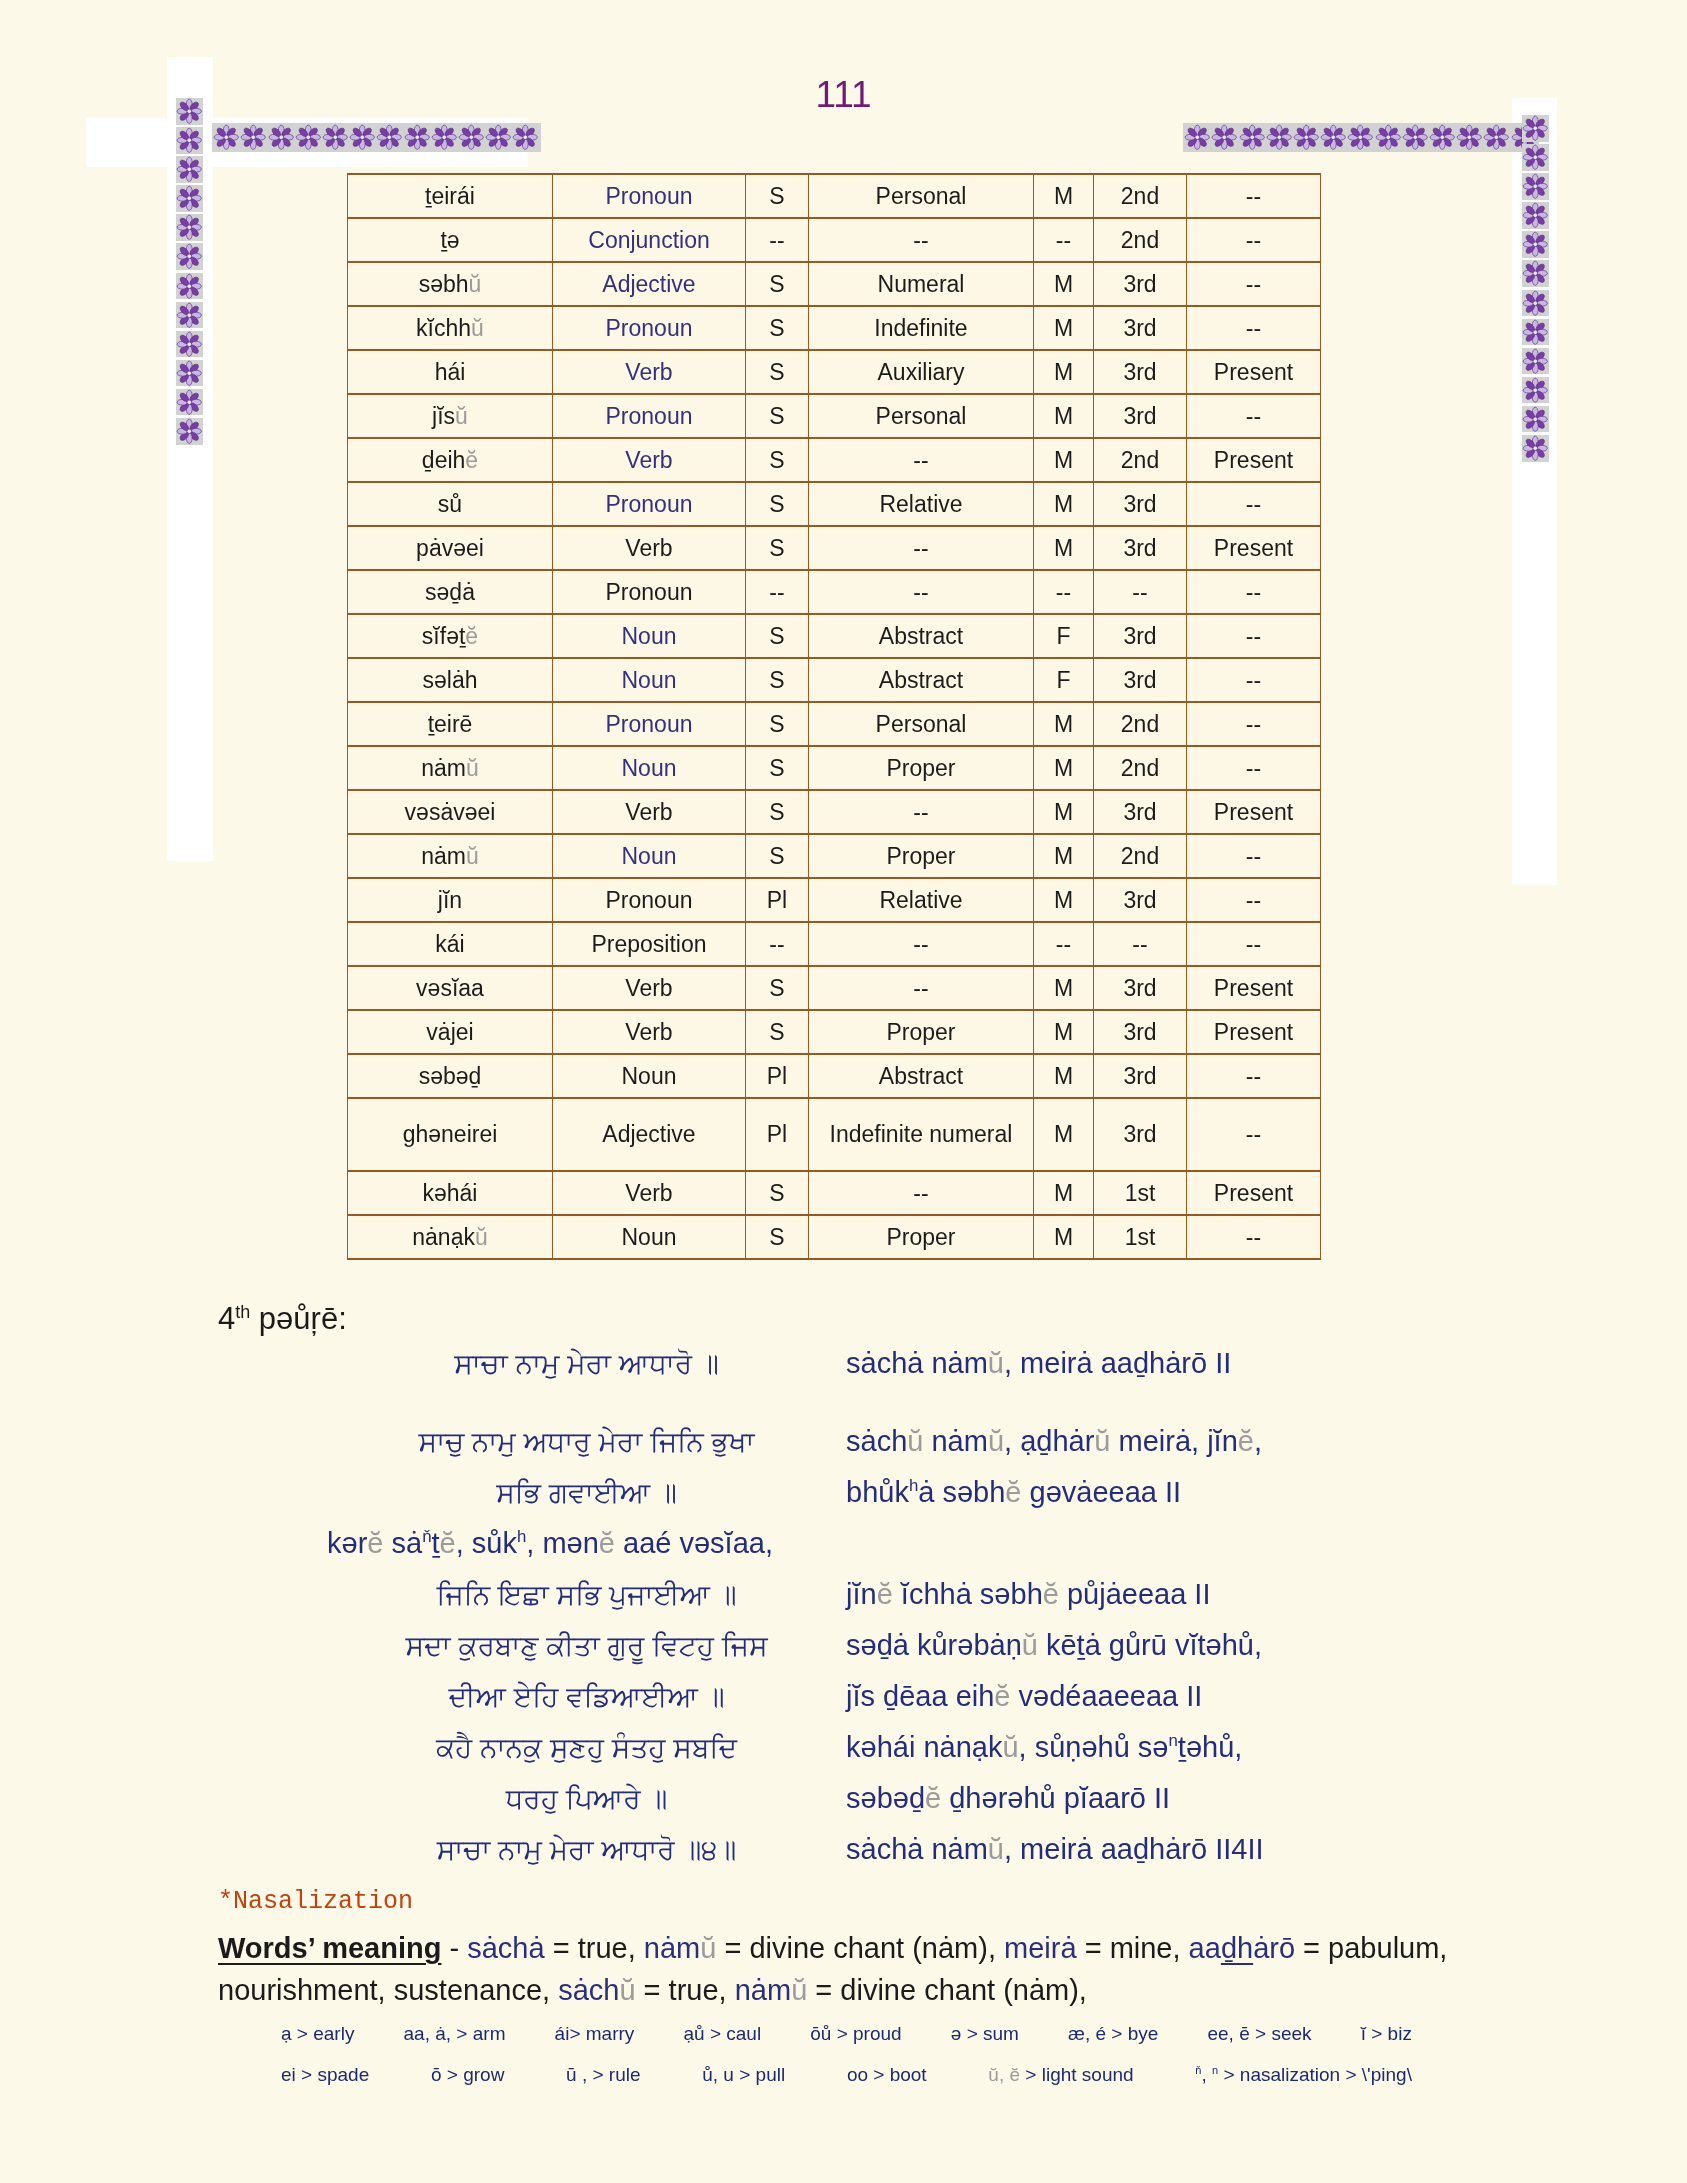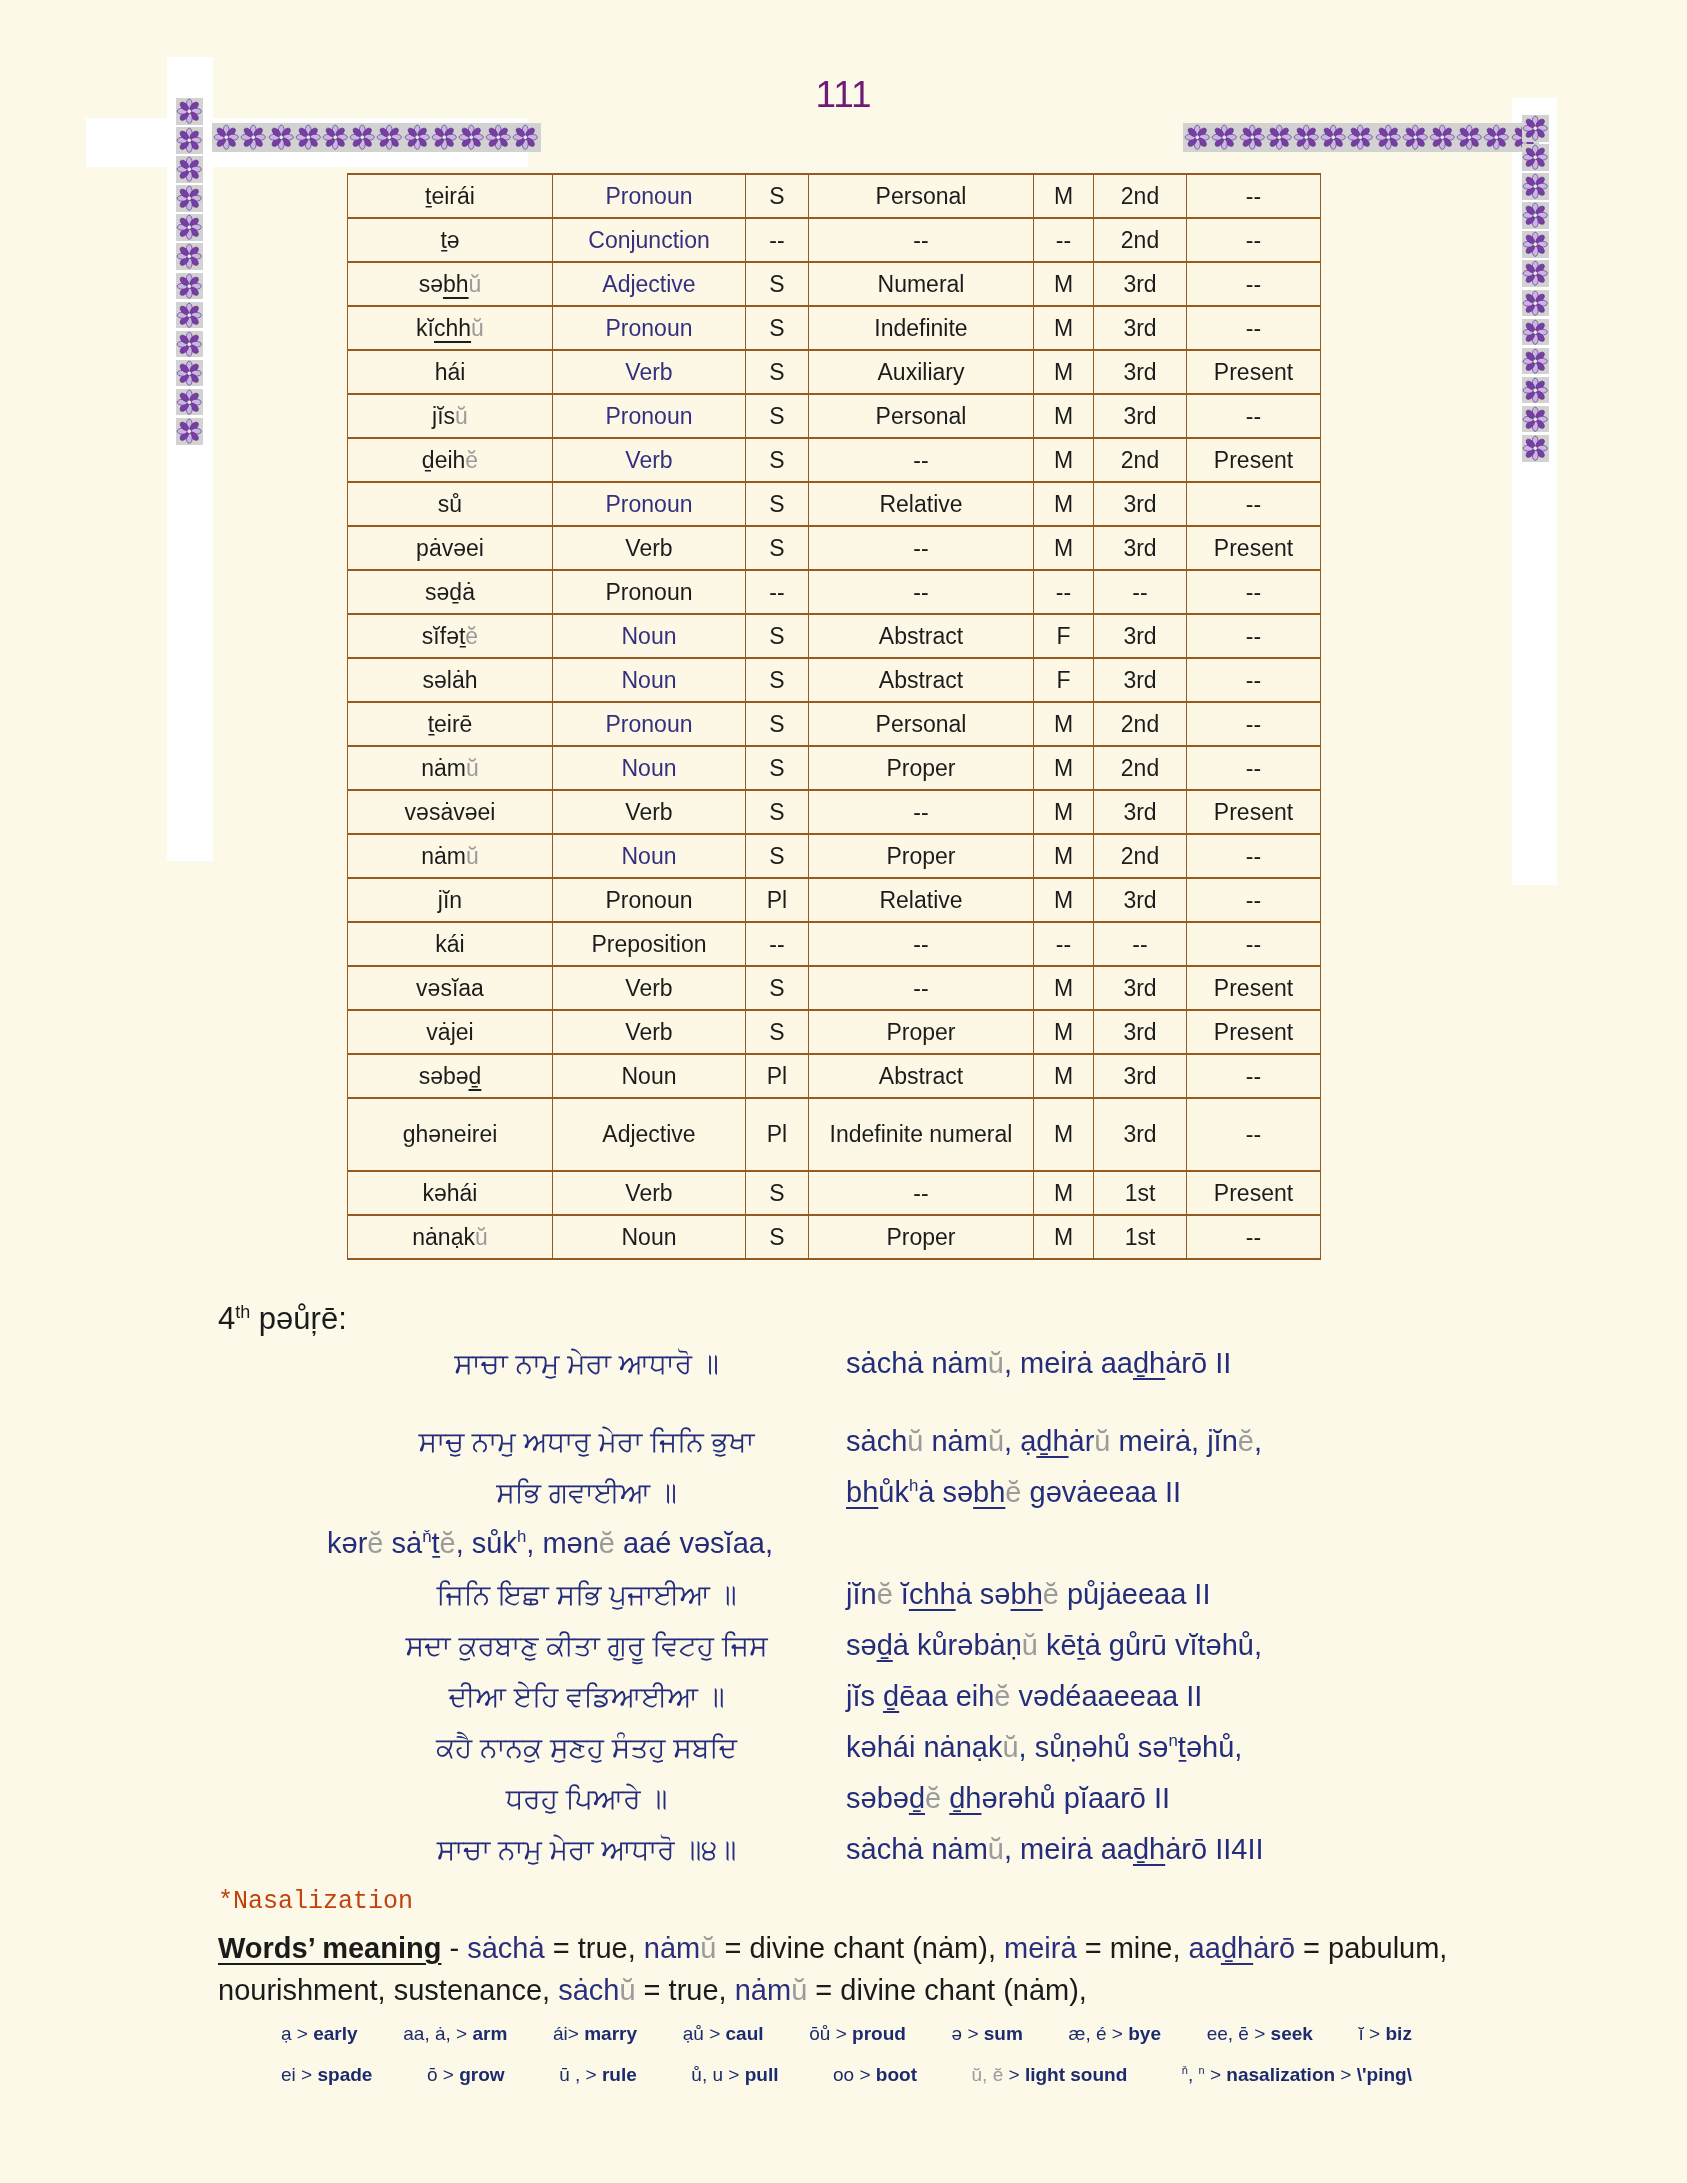--- a/index.html
+++ b/index.html
@@ -74,25 +74,25 @@
   
   .legend-row{
     position:absolute;left:281px;width:1131px;
     display:flex;justify-content:space-between;
     font-size:19px;color:#1c2b6e;white-space:nowrap;
   }
   #legend-row-1{top:2023px;}
   #legend-row-2{top:2064px;}
   
   .rt-g{color:#9b9b9b;}
-  .rt-u{text-decoration:underline;text-decoration-thickness:1.7px;text-underline-offset:4.6px;}
+  .rt-u{text-decoration-thickness:1.7px;text-underline-offset:4.6px;}
   .rt-n{color:#2a2f7c;}
   .rt-nu{color:#2a2f7c;text-decoration:underline;text-decoration-thickness:1.7px;text-underline-offset:4.6px;}
   .rt-t{font-weight:bold;text-decoration:underline;text-decoration-thickness:2px;text-underline-offset:5.3px;}
-  .rt-b{font-weight:bold;text-align:center;}
+  .rt-b{font-weight:normal;text-align:center;}
   sup.rt-s{font-size:58%;line-height:0;}
 </style>
 </head>
 <body>
 
 <div class="backing" id="backing-left-col"></div>
 <div class="backing" id="backing-left-row"></div>
 <div class="backing" id="backing-right-col"></div>
 
 <div class="orn-row" id="orn-left-row">

